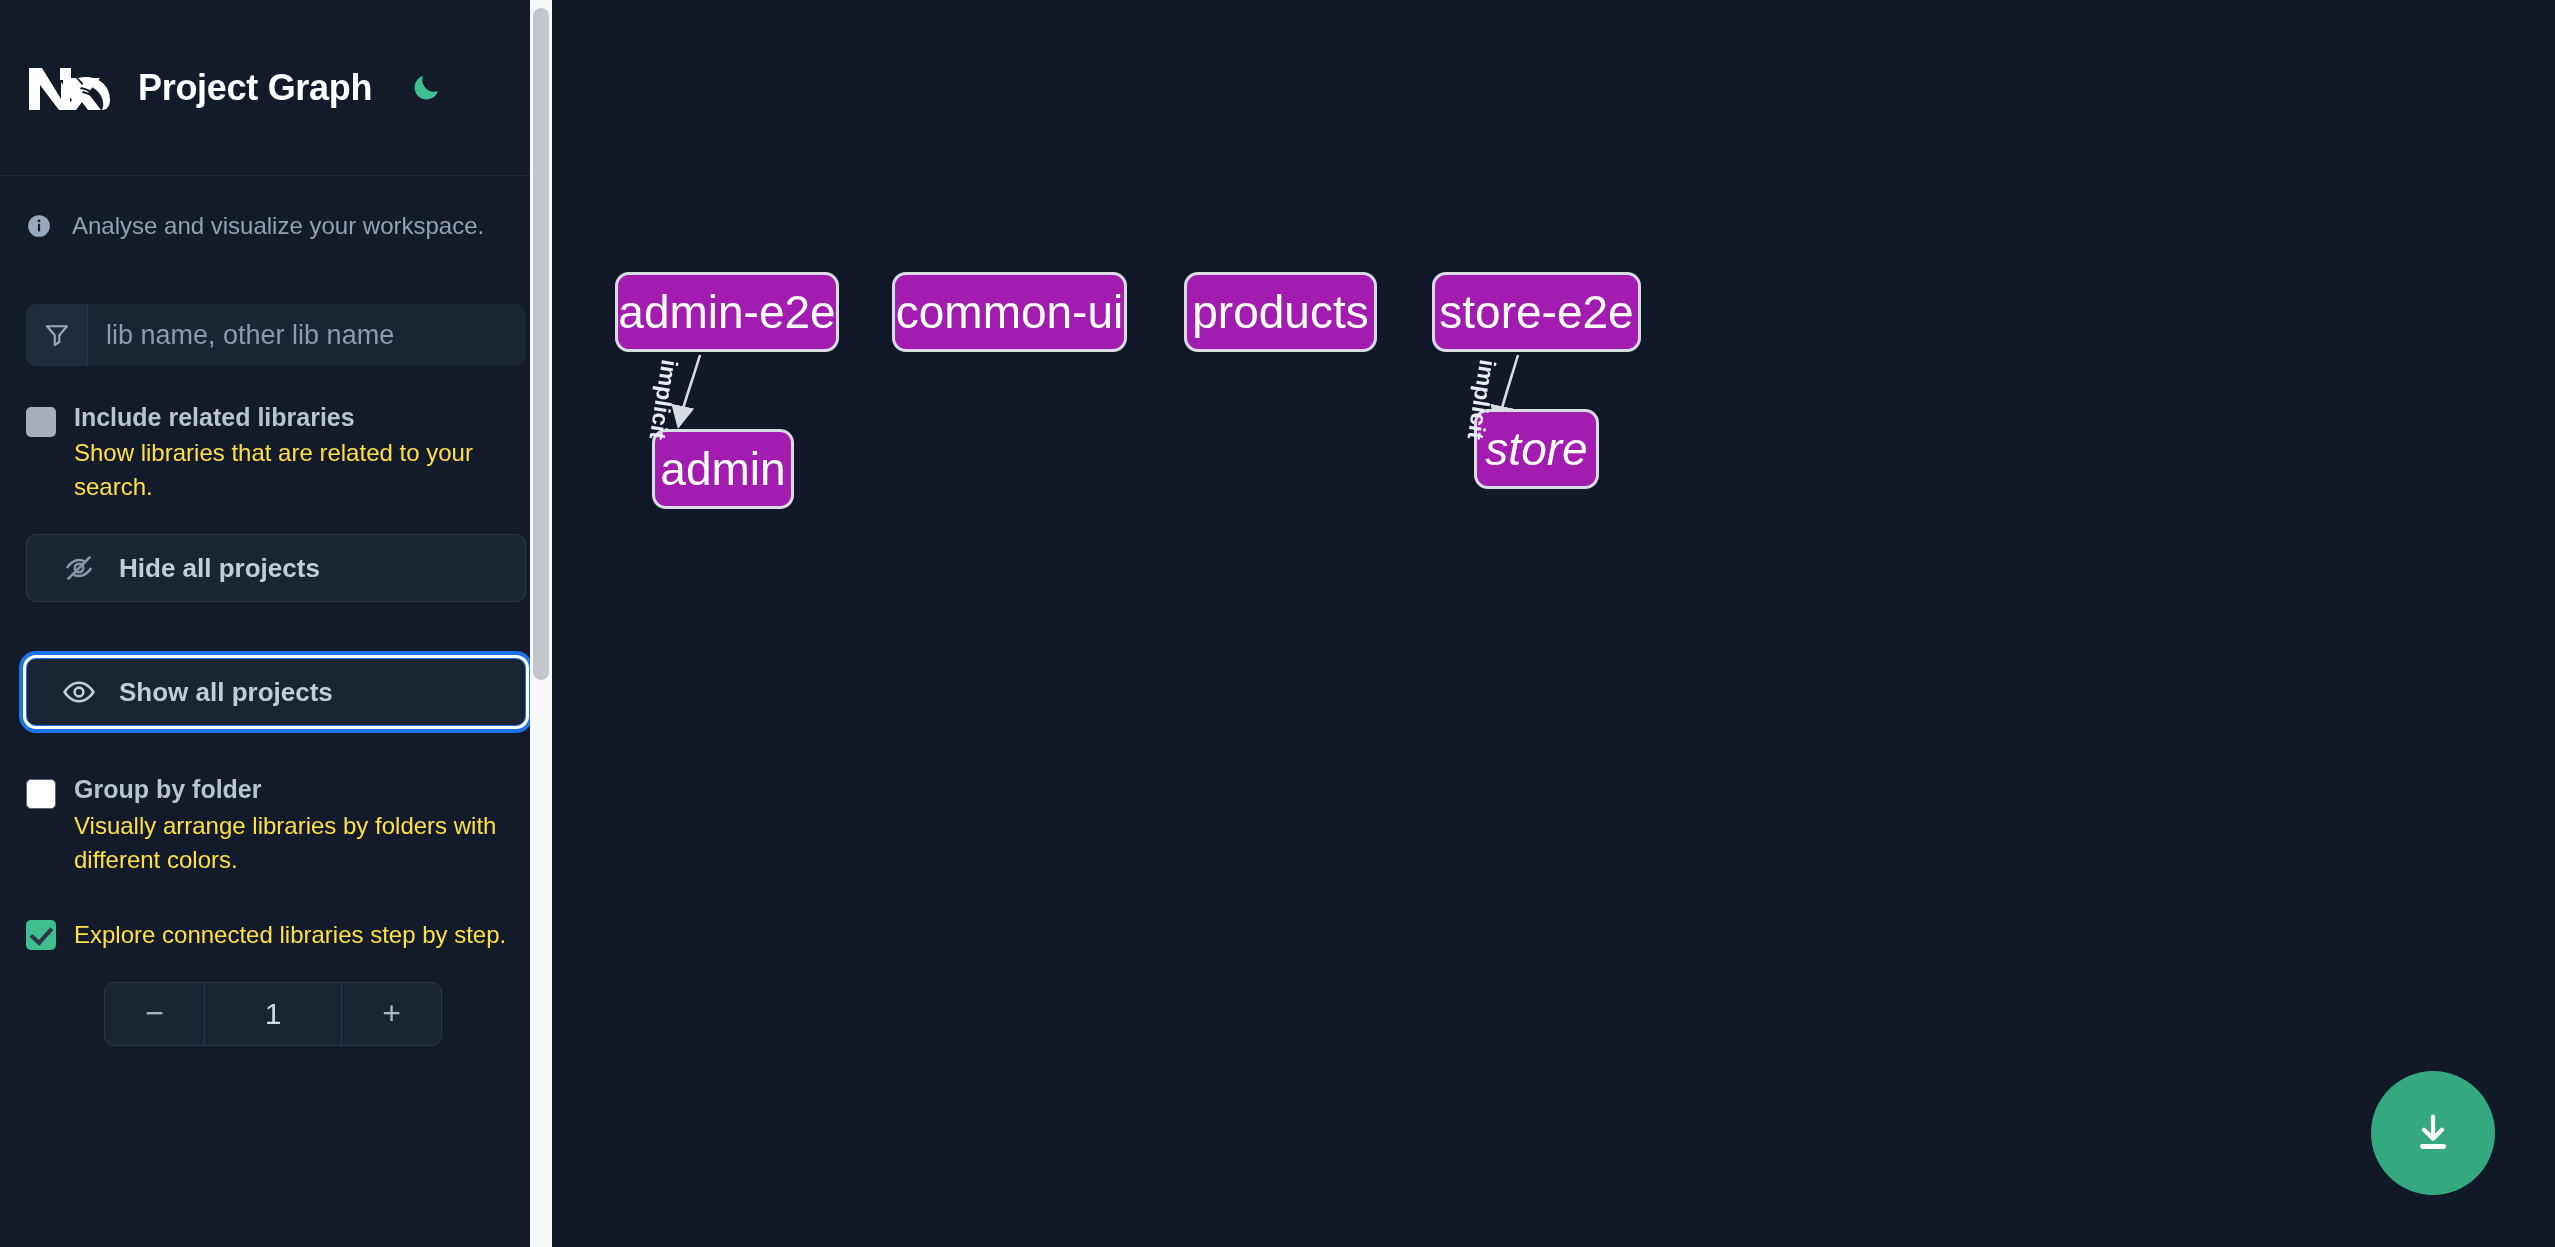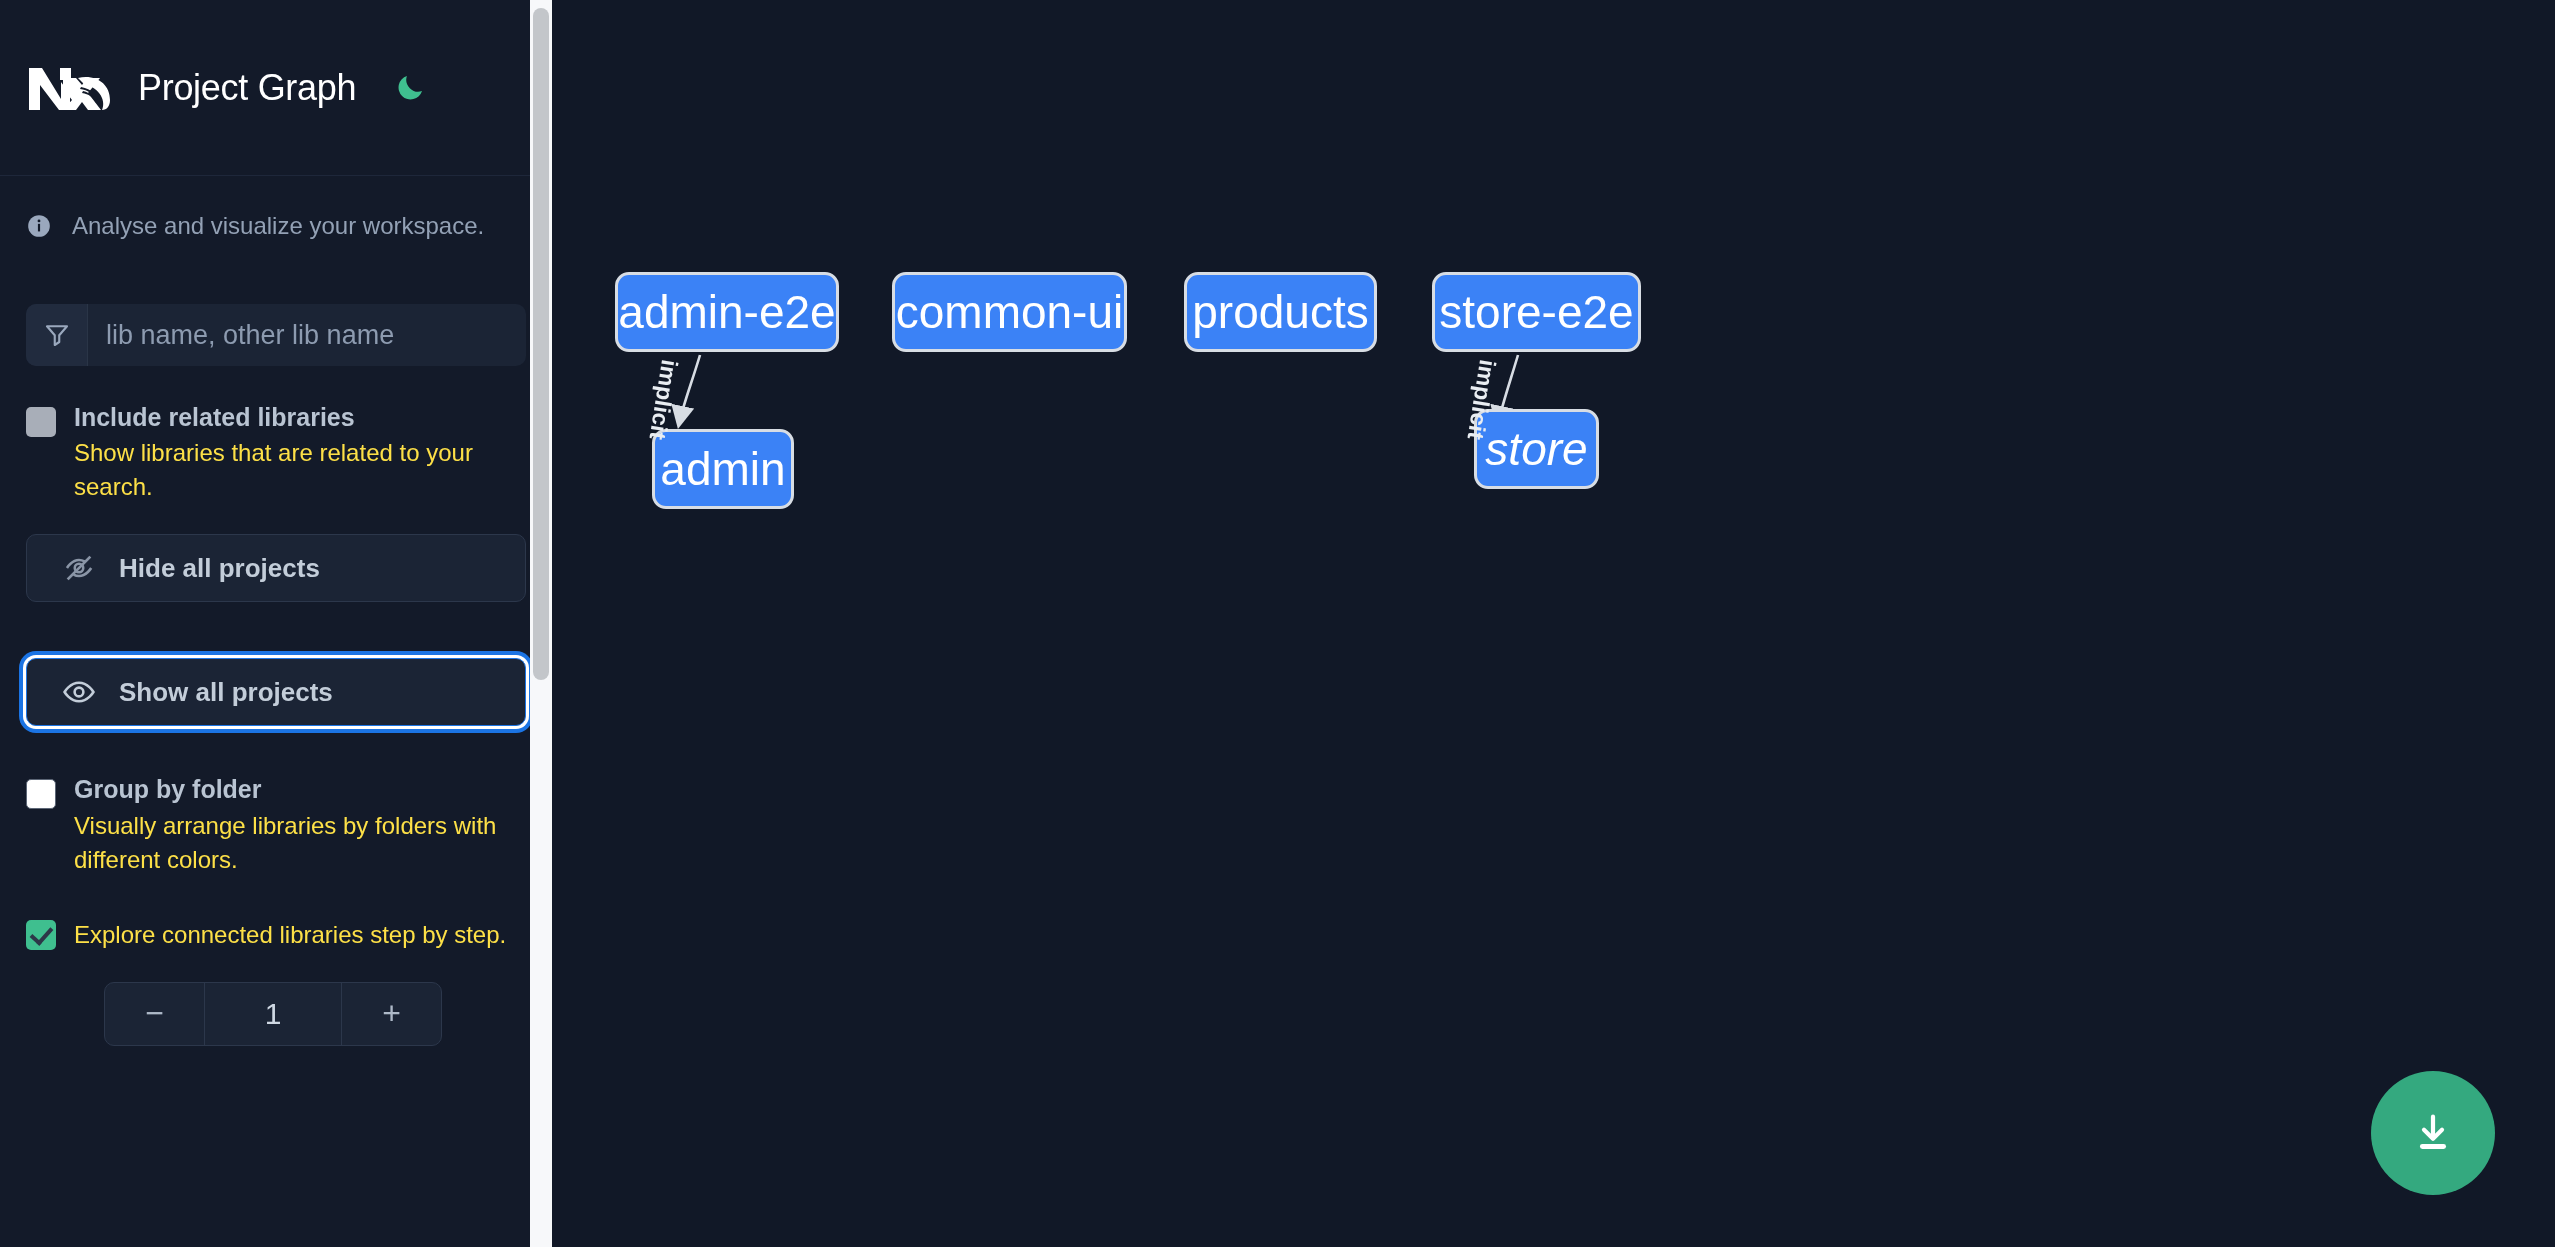--- a/index.html
+++ b/index.html
@@ -20,21 +20,21 @@
     overflow: hidden;
   }
   .sb-header {
     height: 176px;
     display: flex; align-items: center;
     padding-left: 26px;
     border-bottom: 1px solid #1e273a;
   }
   .nx-logo { width: 88px; height: 60px; flex: 0 0 88px; }
   .app-title {
-    font-size: 36px; font-weight: 400; color: #ffffff;
+    font-size: 36px; font-weight: 700; color: #ffffff;
     margin-left: 24px; letter-spacing: -0.3px;
     white-space: nowrap;
   }
   .theme-toggle {
     margin-left: 34px; width: 40px; height: 40px;
     display: flex; align-items: center; justify-content: center;
     cursor: pointer;
   }
 
   .sb-body { padding: 0 26px; }
@@ -163,21 +163,21 @@
 
   
   #canvas {
     position: relative;
     flex: 1 1 auto; height: 1247px;
     background: #111827;
     overflow: hidden;
   }
   .node {
     position: absolute;
-    background: #3b82f6;
+    background: #a21caf;
     border: 3px solid #d8dde4;
     border-radius: 14px;
     display: flex; align-items: center; justify-content: center;
     color: #ffffff;
     font-size: 46px;
     font-family: "Liberation Sans", sans-serif;
     white-space: nowrap;
     cursor: pointer;
   }
   .edge-label {

